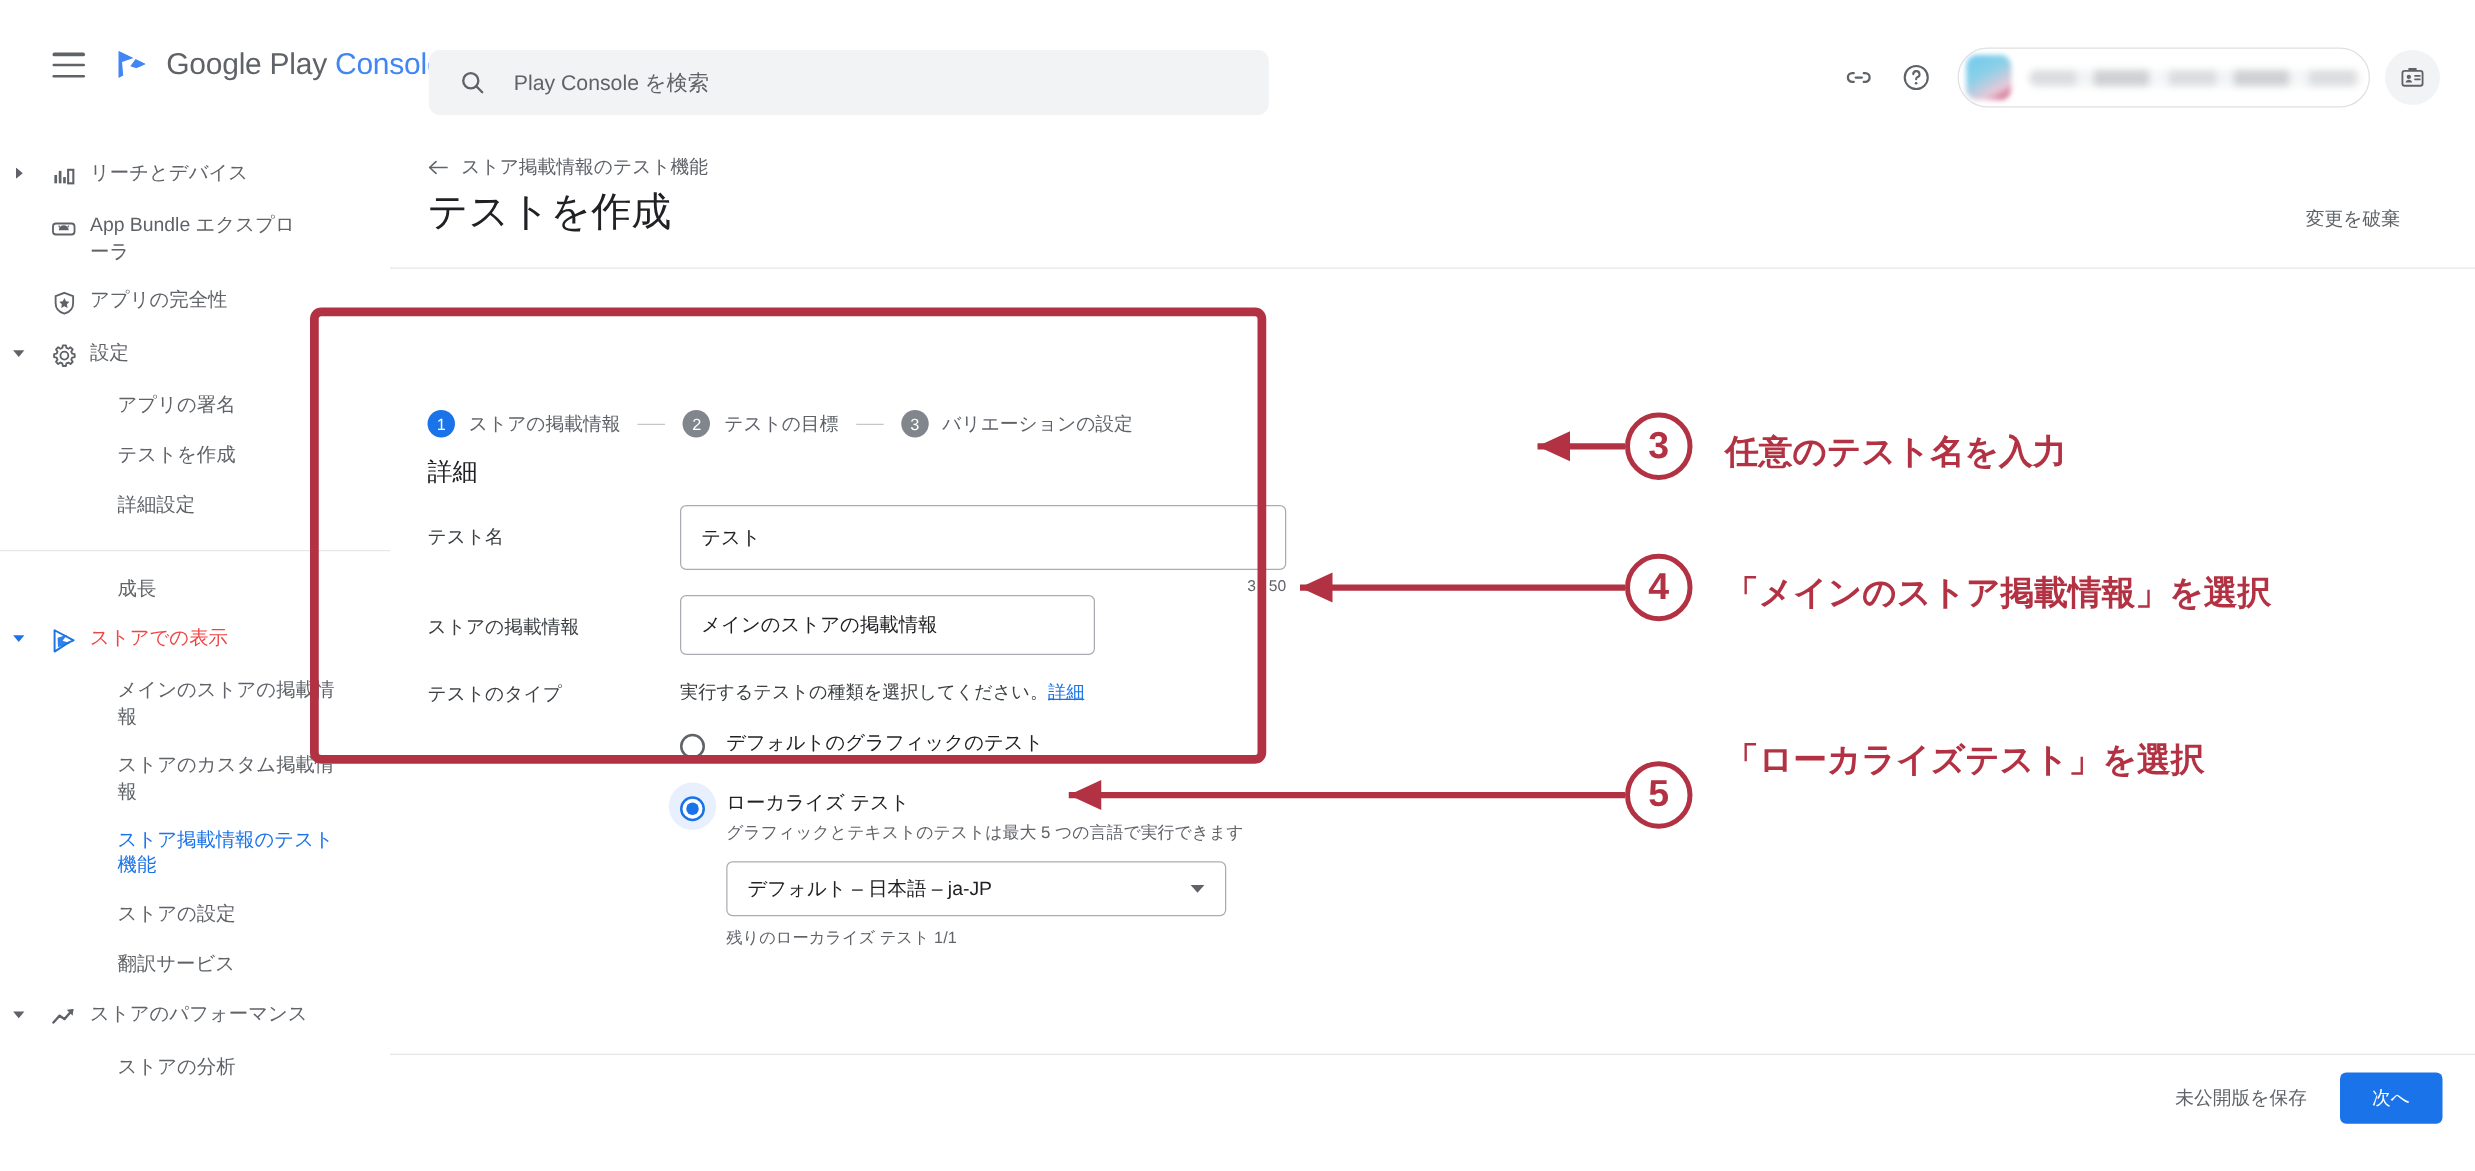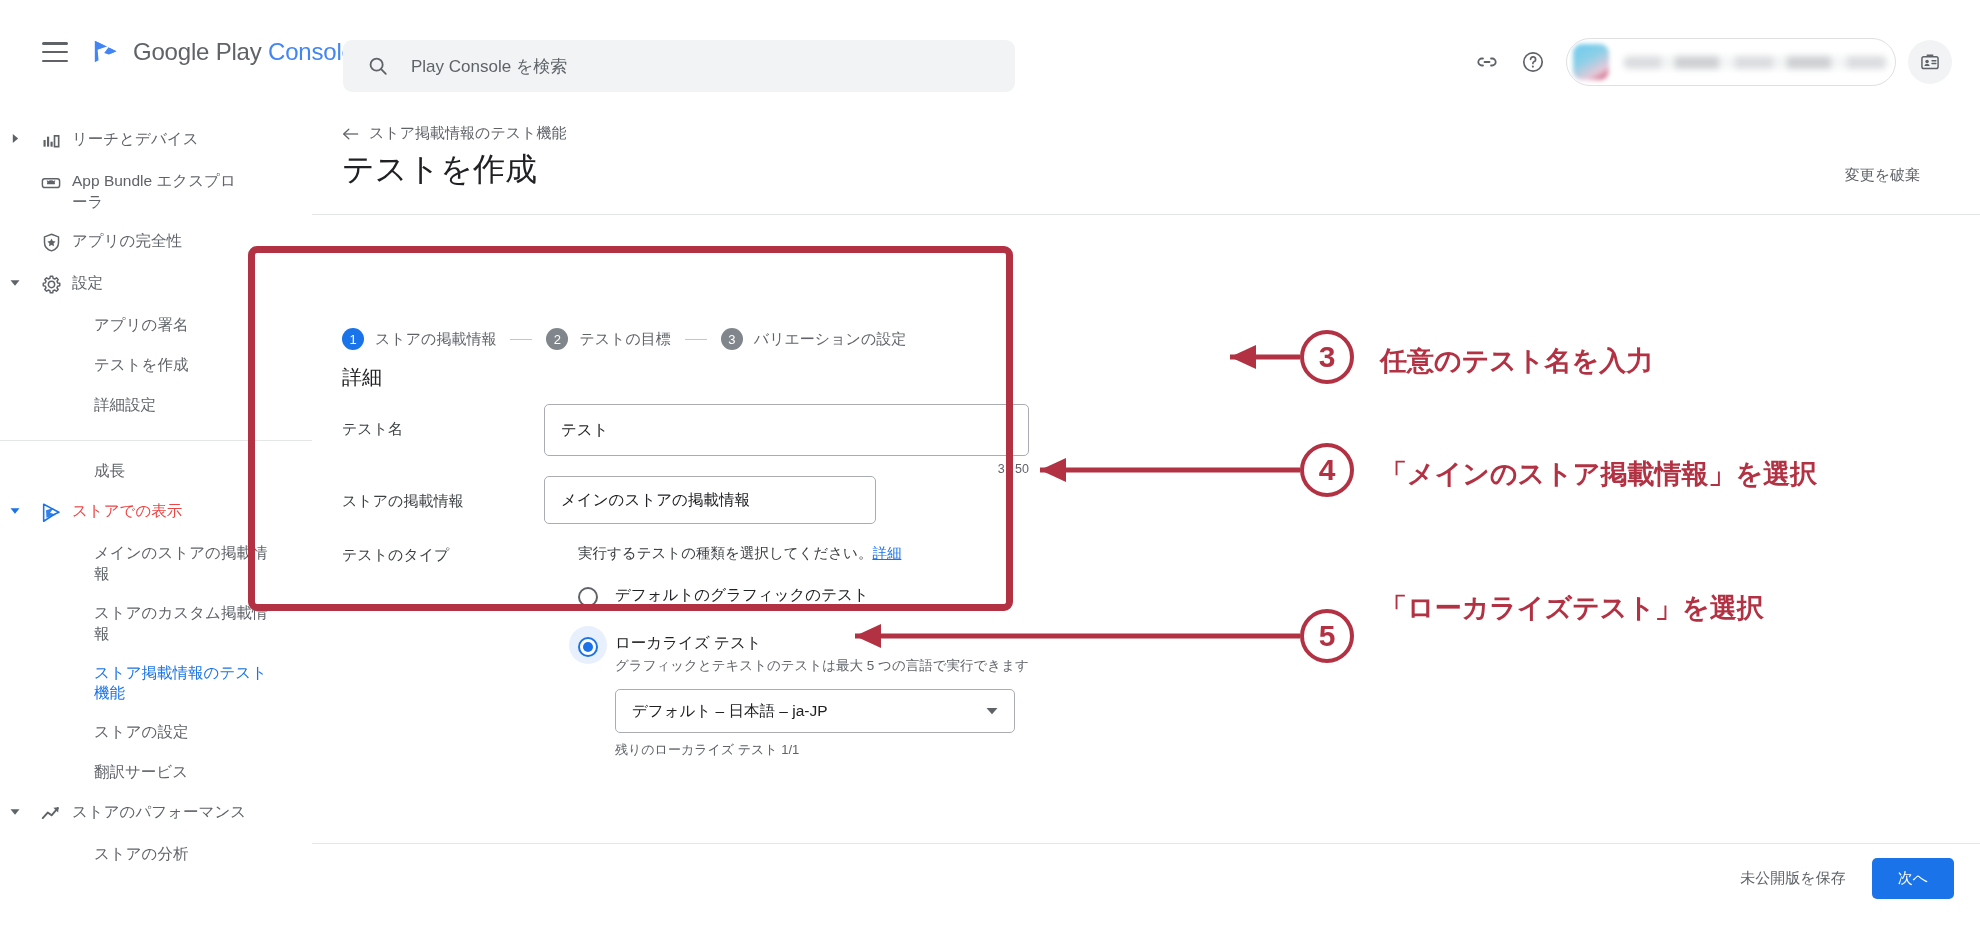--- a/index.html
+++ b/index.html
@@ -395,21 +395,21 @@
       </div>
     </div>
 
     <div class="row" style="position:absolute; left:0; top:372px;">
       <div class="row-label">ストアの掲載情報</div>
       <div class="select-input">
         <span>メインのストアの掲載情報</span>
       </div>
     </div>
 
-    <div class="row" style="position:absolute; left:0; top:440px;gap:34px;">
+    <div class="row" style="position:absolute; left:0; top:440px;">
       <div class="row-label" style="padding-top:2px;">テストのタイプ</div>
       <div style="width:620px;">
         <div class="helper">
           <span>実行するテストの種類を選択してください。</span><span class="link">詳細</span>
         </div>
 
         <div class="radio-item" style="margin-top:22px;">
           <div class="radio"></div>
           <div>
             <div class="radio-title">デフォルトのグラフィックのテスト</div>

